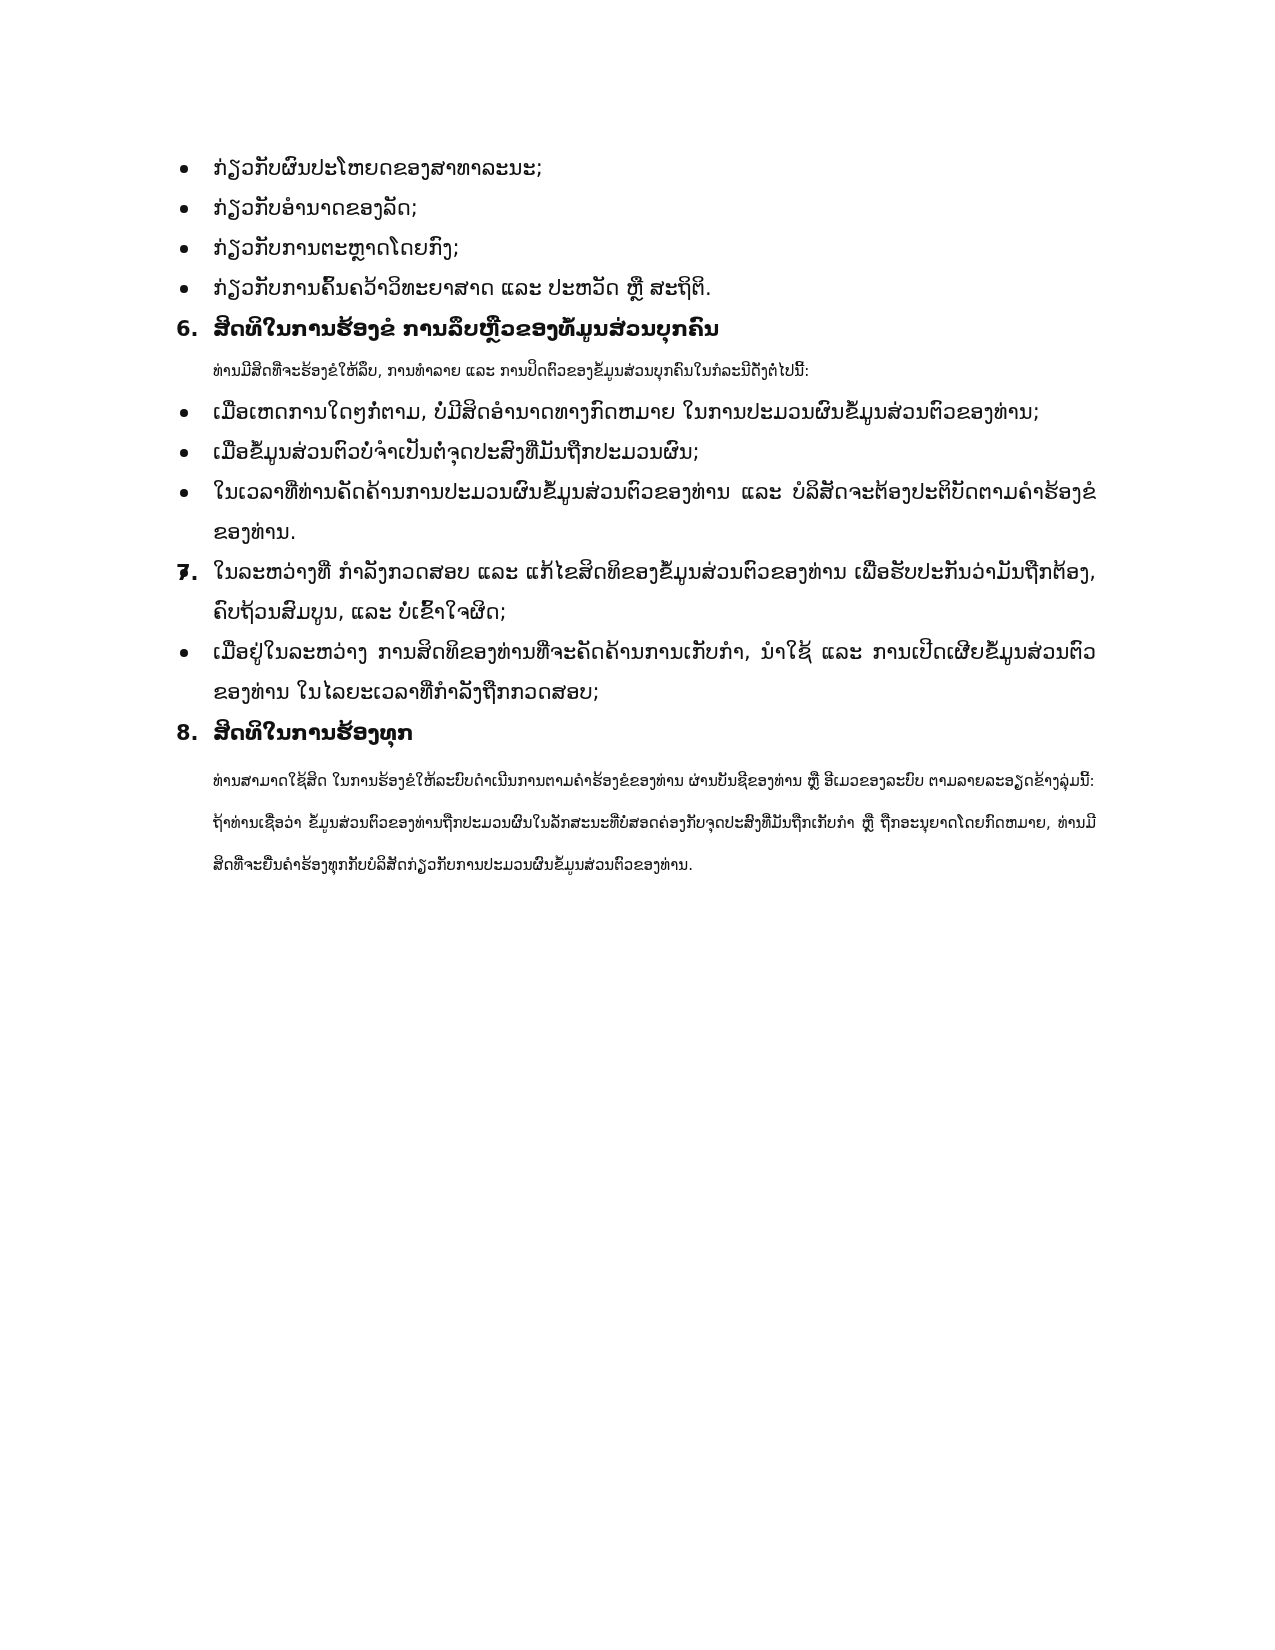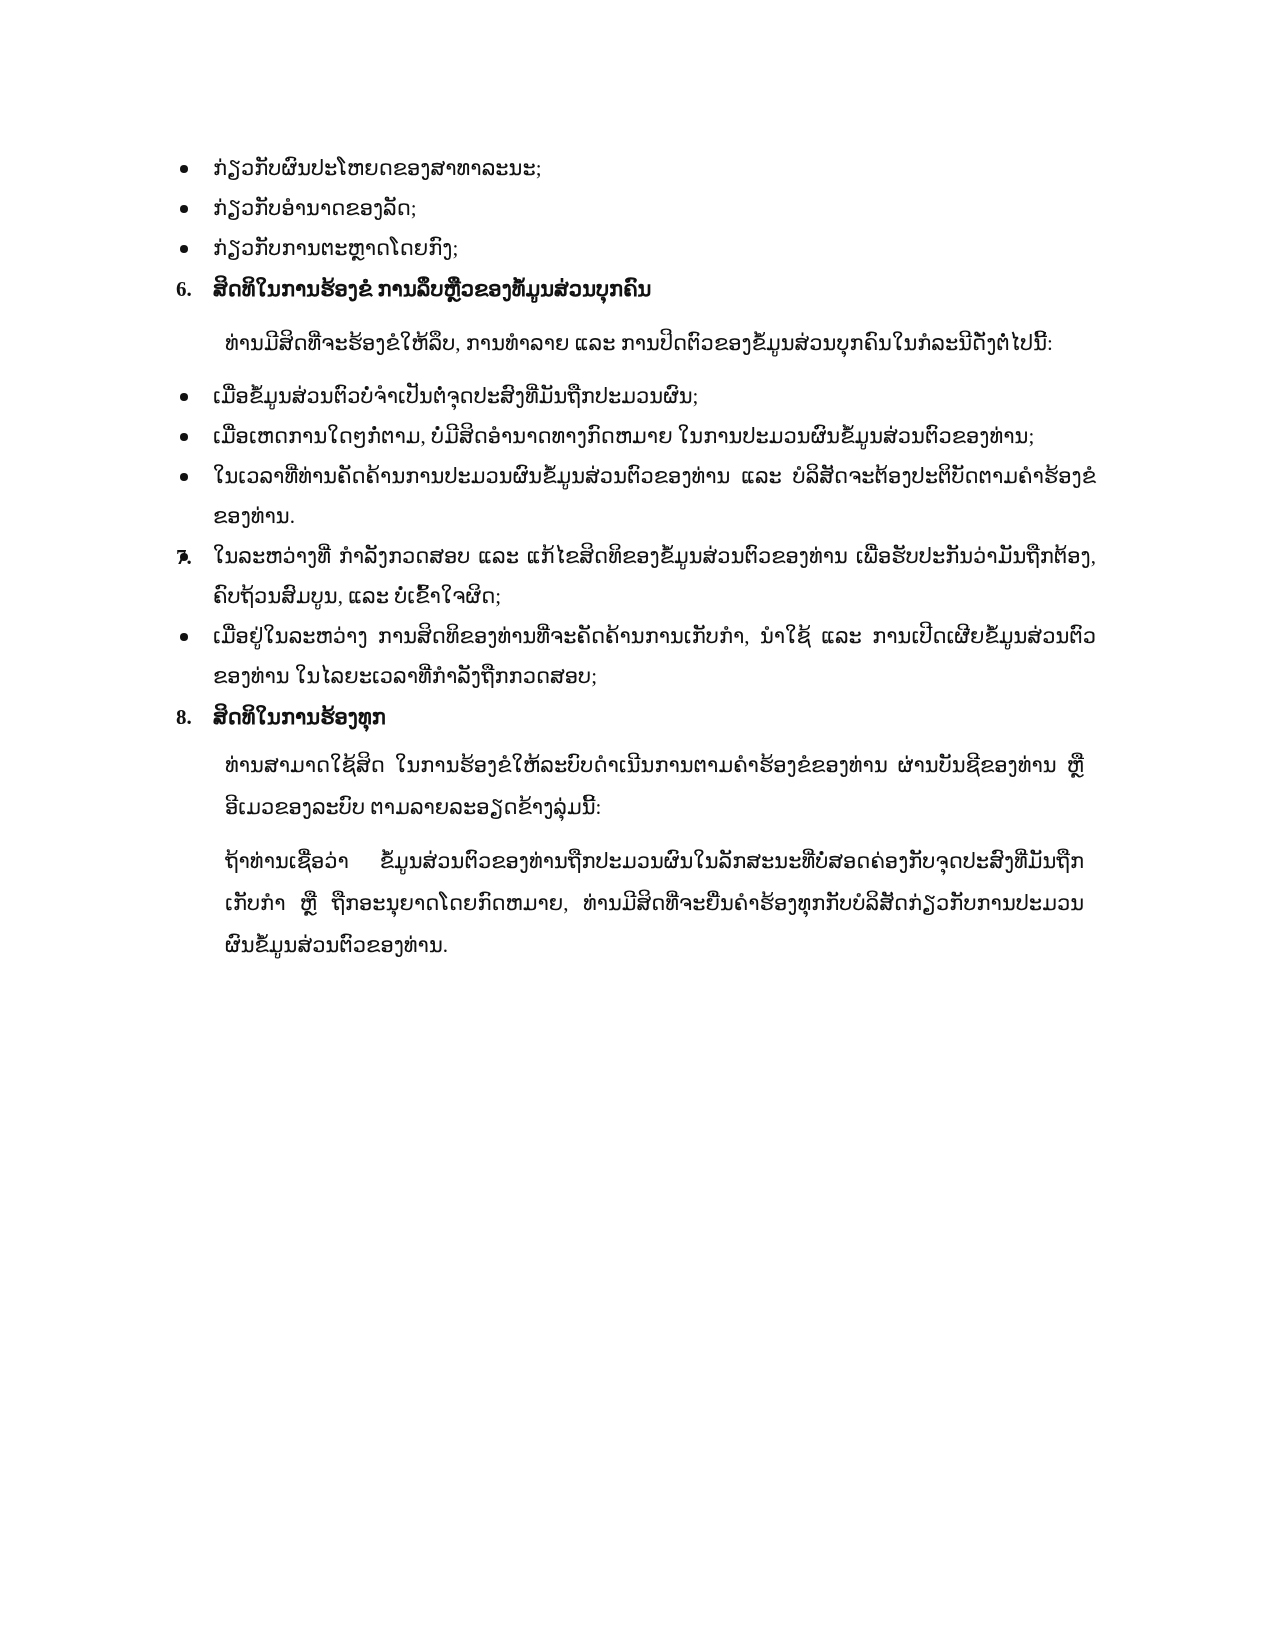--- a/index.html
+++ b/index.html
@@ -2,64 +2,65 @@
 <html><head>
   <meta charset="utf-8">
   <style>
     html, body { margin: 0; padding: 0; background: #ffffff; }
     body {
       width: 1275px; height: 1650px; position: relative; overflow: hidden;
       font-family: "DejaVu Sans", "Liberation Sans", sans-serif;
       color: #111111;
     }
     .page {
-      position: absolute; left: 0; top: 0; width: 1275px; height: 1650px; font-family: Liberation Serif, serif;
+      position: absolute; left: 0; top: 0; width: 1275px; height: 1650px;
     }
     .content {
       position: absolute; left: 176px; top: 148px; width: 920px;
     }
     .bullet {
       position: relative; padding-left: 37px; font-size: 21px; line-height: 40px;
       margin: 0; text-align: justify;
     }
     .bullet::before {
       content: ""; position: absolute; left: 4px; top: 17px;
       width: 8px; height: 8px; border-radius: 50%; background: #111;
     }
     .heading {
       position: relative; padding-left: 37px; font-size: 21px; line-height: 42px;
       font-weight: bold; margin: 0;
     }
     .heading .num {
       position: absolute; left: 0; top: 0; font-weight: bold;
     }
     .para {
-      padding-left: 37px; font-size: 21px; line-height: 42px; margin: 12px;
+      padding-left: 37px; font-size: 15px; line-height: 42px; margin: 0;
       text-align: justify;
     }
     .para.gap { margin-top: 6px; }
   </style>
 </head>
 <body>
 
 <div class="page">
   <div class="content">
 
     <p class="bullet">ກ່ຽວກັບຜົນປະໂຫຍດຂອງສາທາລະນະ;</p>
     <p class="bullet">ກ່ຽວກັບອຳນາດຂອງລັດ;</p>
     <p class="bullet">ກ່ຽວກັບການຕະຫຼາດໂດຍກົງ;</p>
+    <p class="bullet">ກ່ຽວກັບການຄົ້ນຄວ້າວິທະຍາສາດ ແລະ ປະຫວັດ ຫຼື ສະຖິຕິ.</p>
 
     <div>
       <h2 class="heading">
         <span class="num">6.</span>
         <span>ສິດທິໃນການຮ້ອງຂໍ ການລຶບຫຼືວຂອງທໍ້ມູນສ່ວນບຸກຄົນ</span>
       </h2>
       <p class="para">ທ່ານມີສິດທີ່ຈະຮ້ອງຂໍໃຫ້ລຶບ, ການທຳລາຍ ແລະ ການປິດຕົວຂອງຂໍ້ມູນສ່ວນບຸກຄົນໃນກໍລະນີດັ່ງຕໍ່ໄປນີ້:</p>
+      <p class="bullet">ເມື່ອເຫດການໃດໆກໍ່ຕາມ, ບໍ່ມີສິດອຳນາດທາງກົດຫມາຍ ໃນການປະມວນຜົນຂໍ້ມູນສ່ວນຕົວຂອງທ່ານ;</p>
       <p class="bullet">ເມື່ອຂໍ້ມູນສ່ວນຕົວບໍ່ຈຳເປັນຕໍ່ຈຸດປະສົງທີ່ມັນຖືກປະມວນຜົນ;</p>
-      <p class="bullet">ເມື່ອເຫດການໃດໆກໍ່ຕາມ, ບໍ່ມີສິດອຳນາດທາງກົດຫມາຍ ໃນການປະມວນຜົນຂໍ້ມູນສ່ວນຕົວຂອງທ່ານ;</p>
       <p class="bullet">ໃນເວລາທີ່ທ່ານຄັດຄ້ານການປະມວນຜົນຂໍ້ມູນສ່ວນຕົວຂອງທ່ານ ແລະ ບໍລິສັດຈະຕ້ອງປະຕິບັດຕາມຄຳຮ້ອງຂໍຂອງທ່ານ.</p>
     </div>
 
     <div>
       <h2 class="heading">
         <span class="num">7.</span>
       </h2>
       <p class="bullet">ໃນລະຫວ່າງທີ່ ກຳລັງກວດສອບ ແລະ ແກ້ໄຂສິດທິຂອງຂໍ້ມູນສ່ວນຕົວຂອງທ່ານ ເພື່ອຮັບປະກັນວ່າມັນຖືກຕ້ອງ, ຄົບຖ້ວນສົມບູນ, ແລະ ບໍ່ເຂົ້າໃຈຜິດ;</p>
       <p class="bullet">ເມື່ອຢູ່ໃນລະຫວ່າງ ການສິດທິຂອງທ່ານທີ່ຈະຄັດຄ້ານການເກັບກຳ, ນຳໃຊ້ ແລະ ການເປີດເຜີຍຂໍ້ມູນສ່ວນຕົວຂອງທ່ານ ໃນໄລຍະເວລາທີ່ກຳລັງຖືກກວດສອບ;</p>
     </div>

